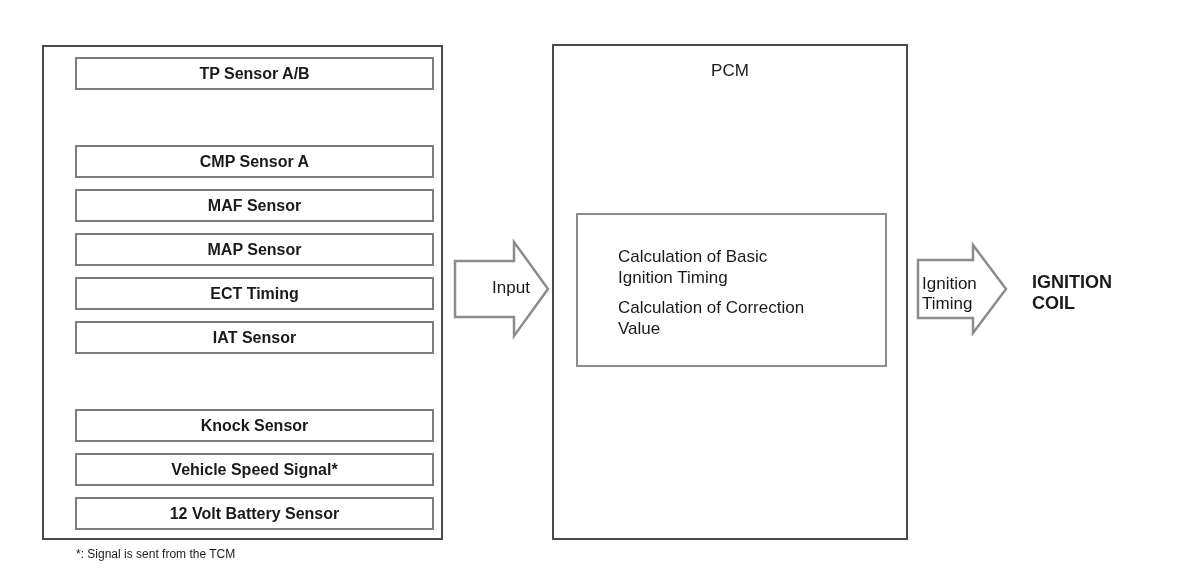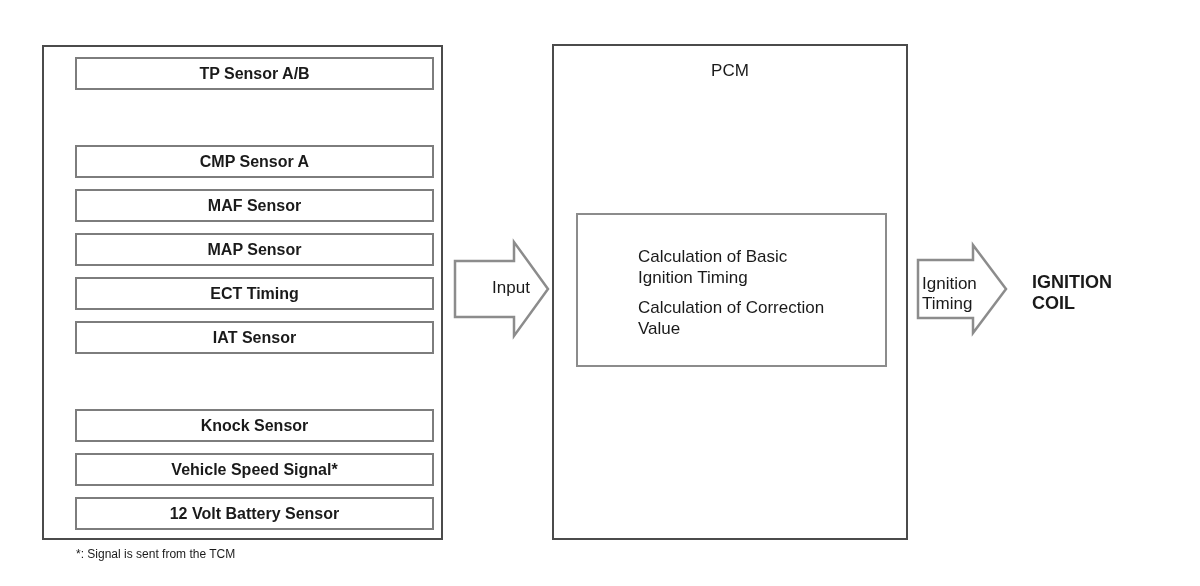--- a/index.html
+++ b/index.html
@@ -96,21 +96,21 @@
   }
   .calc-box {
     position: absolute;
     left: 22px;
     top: 167px;
     width: 311px;
     height: 154px;
     border: 2px solid #8c8c8c;
     background: #ffffff;
     box-sizing: border-box;
-    padding: 31px 10px 0 60px;
+    padding: 31px 10px 0 40px;
     font-size: 17px;
     line-height: 21px;
   }
   .calc-item { margin: 0 0 9px 0; }
   
   .coil-label {
     position: absolute;
     left: 1032px;
     top: 272px;
     font-size: 18px;

